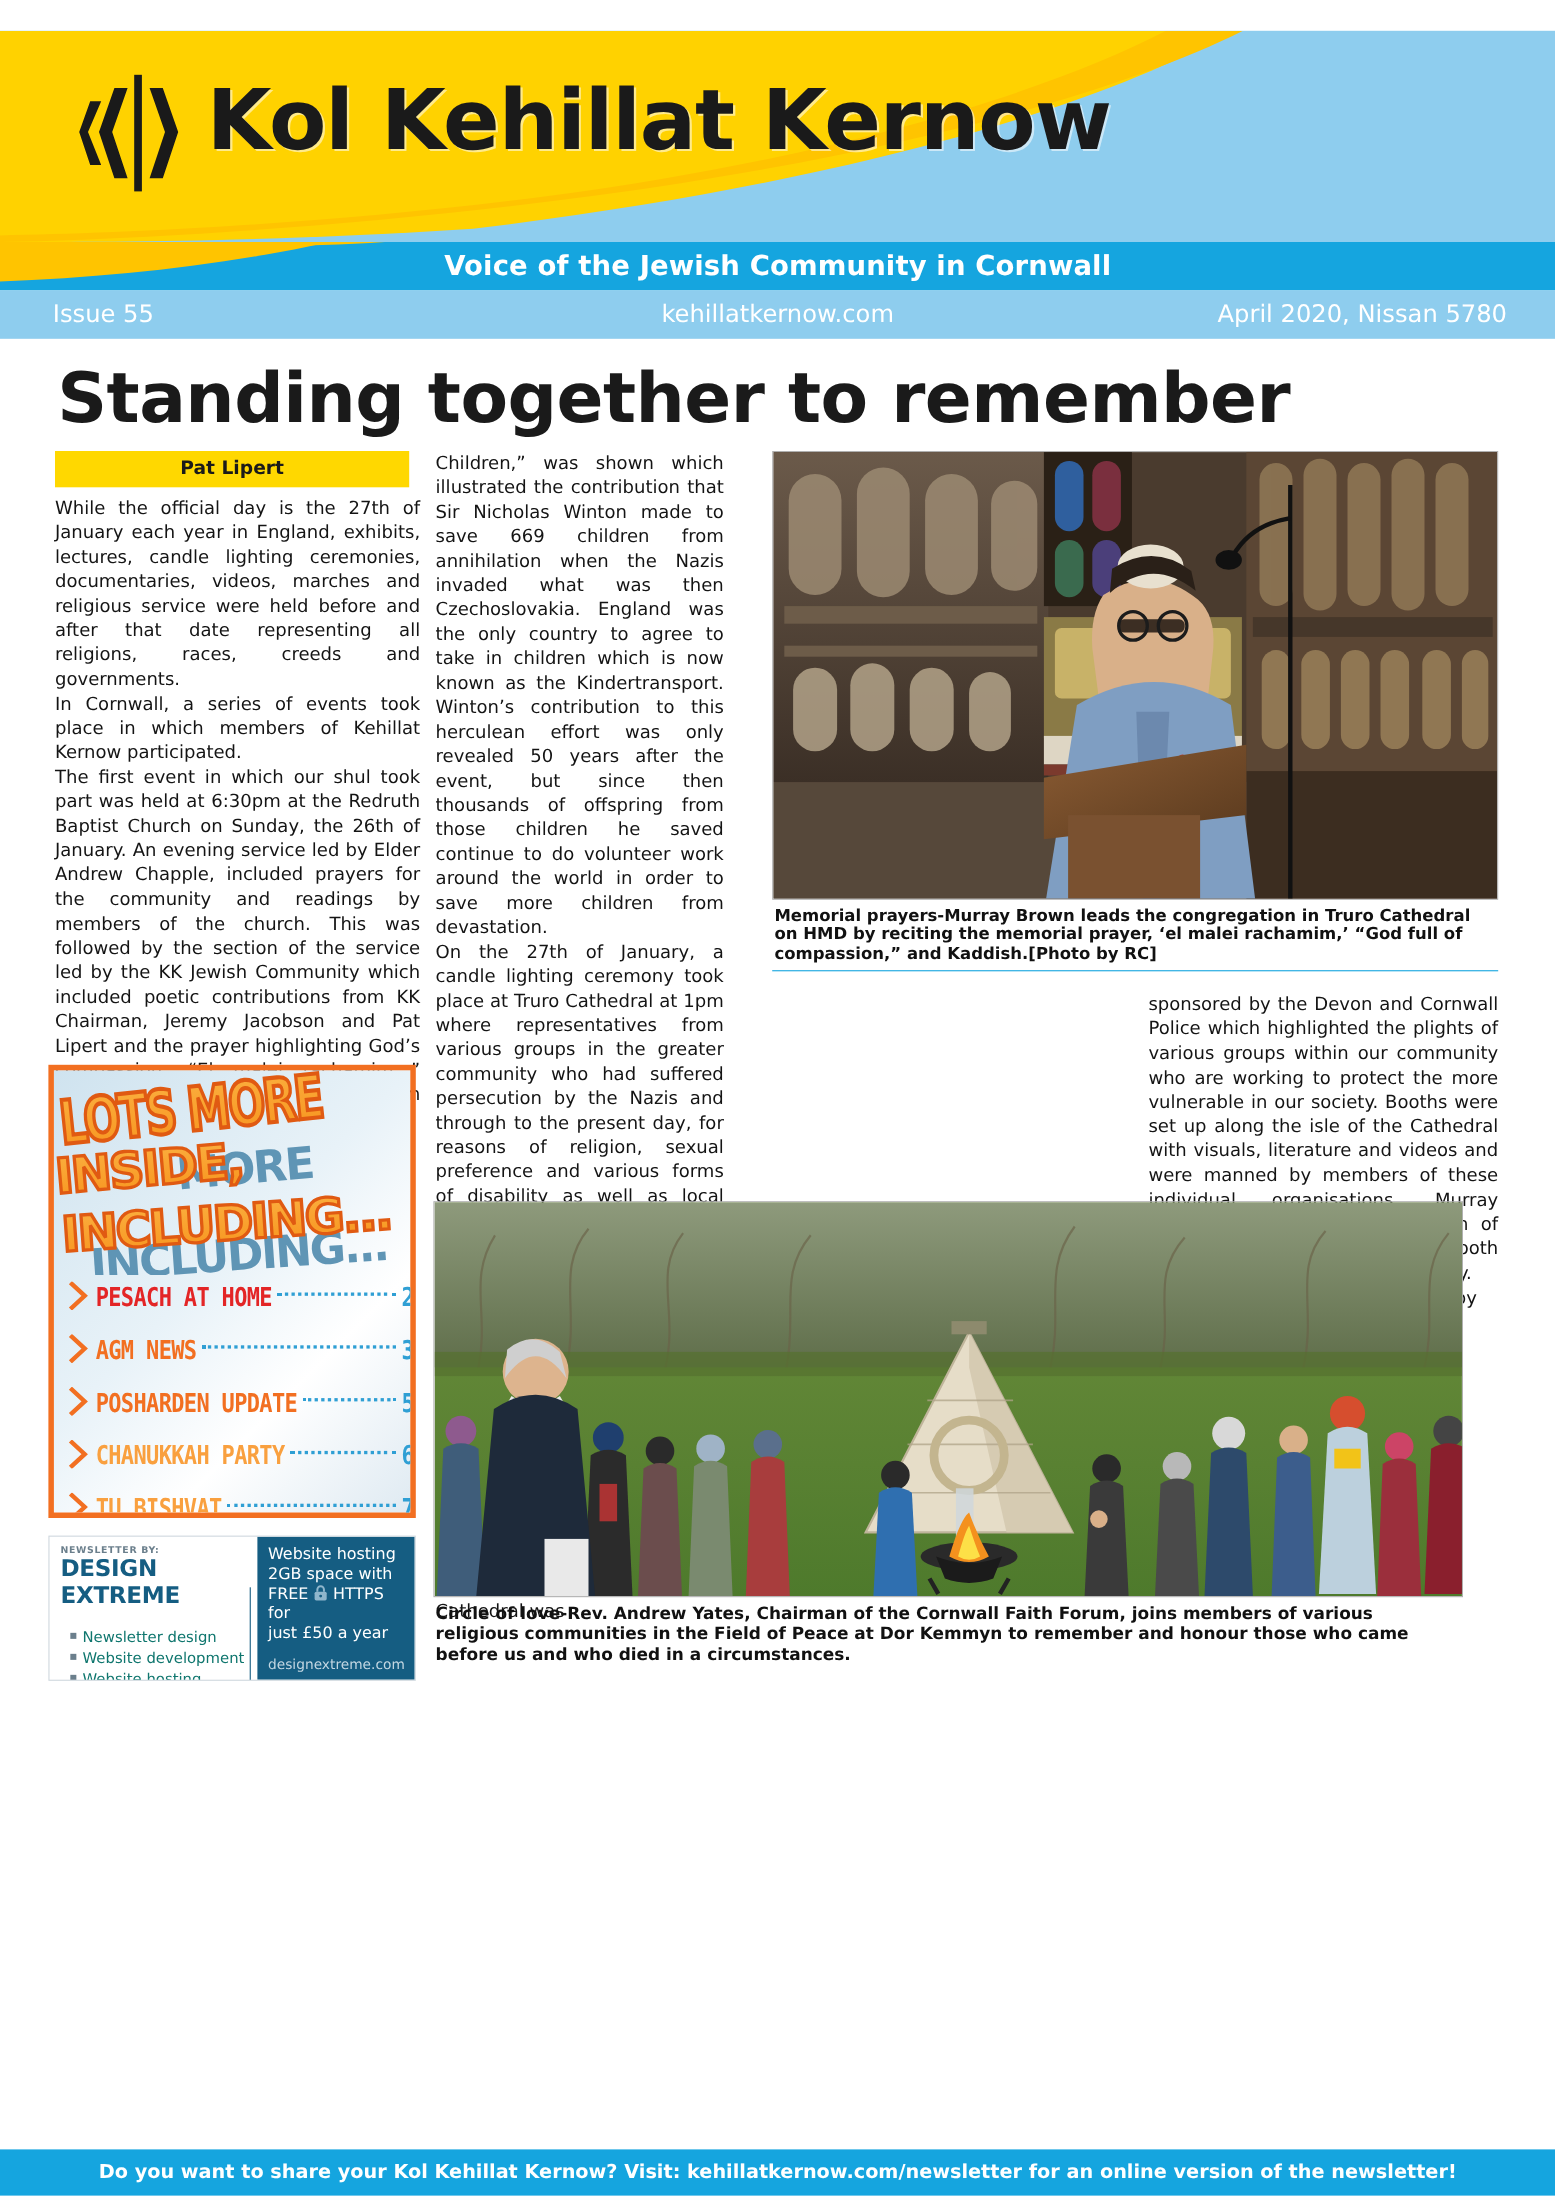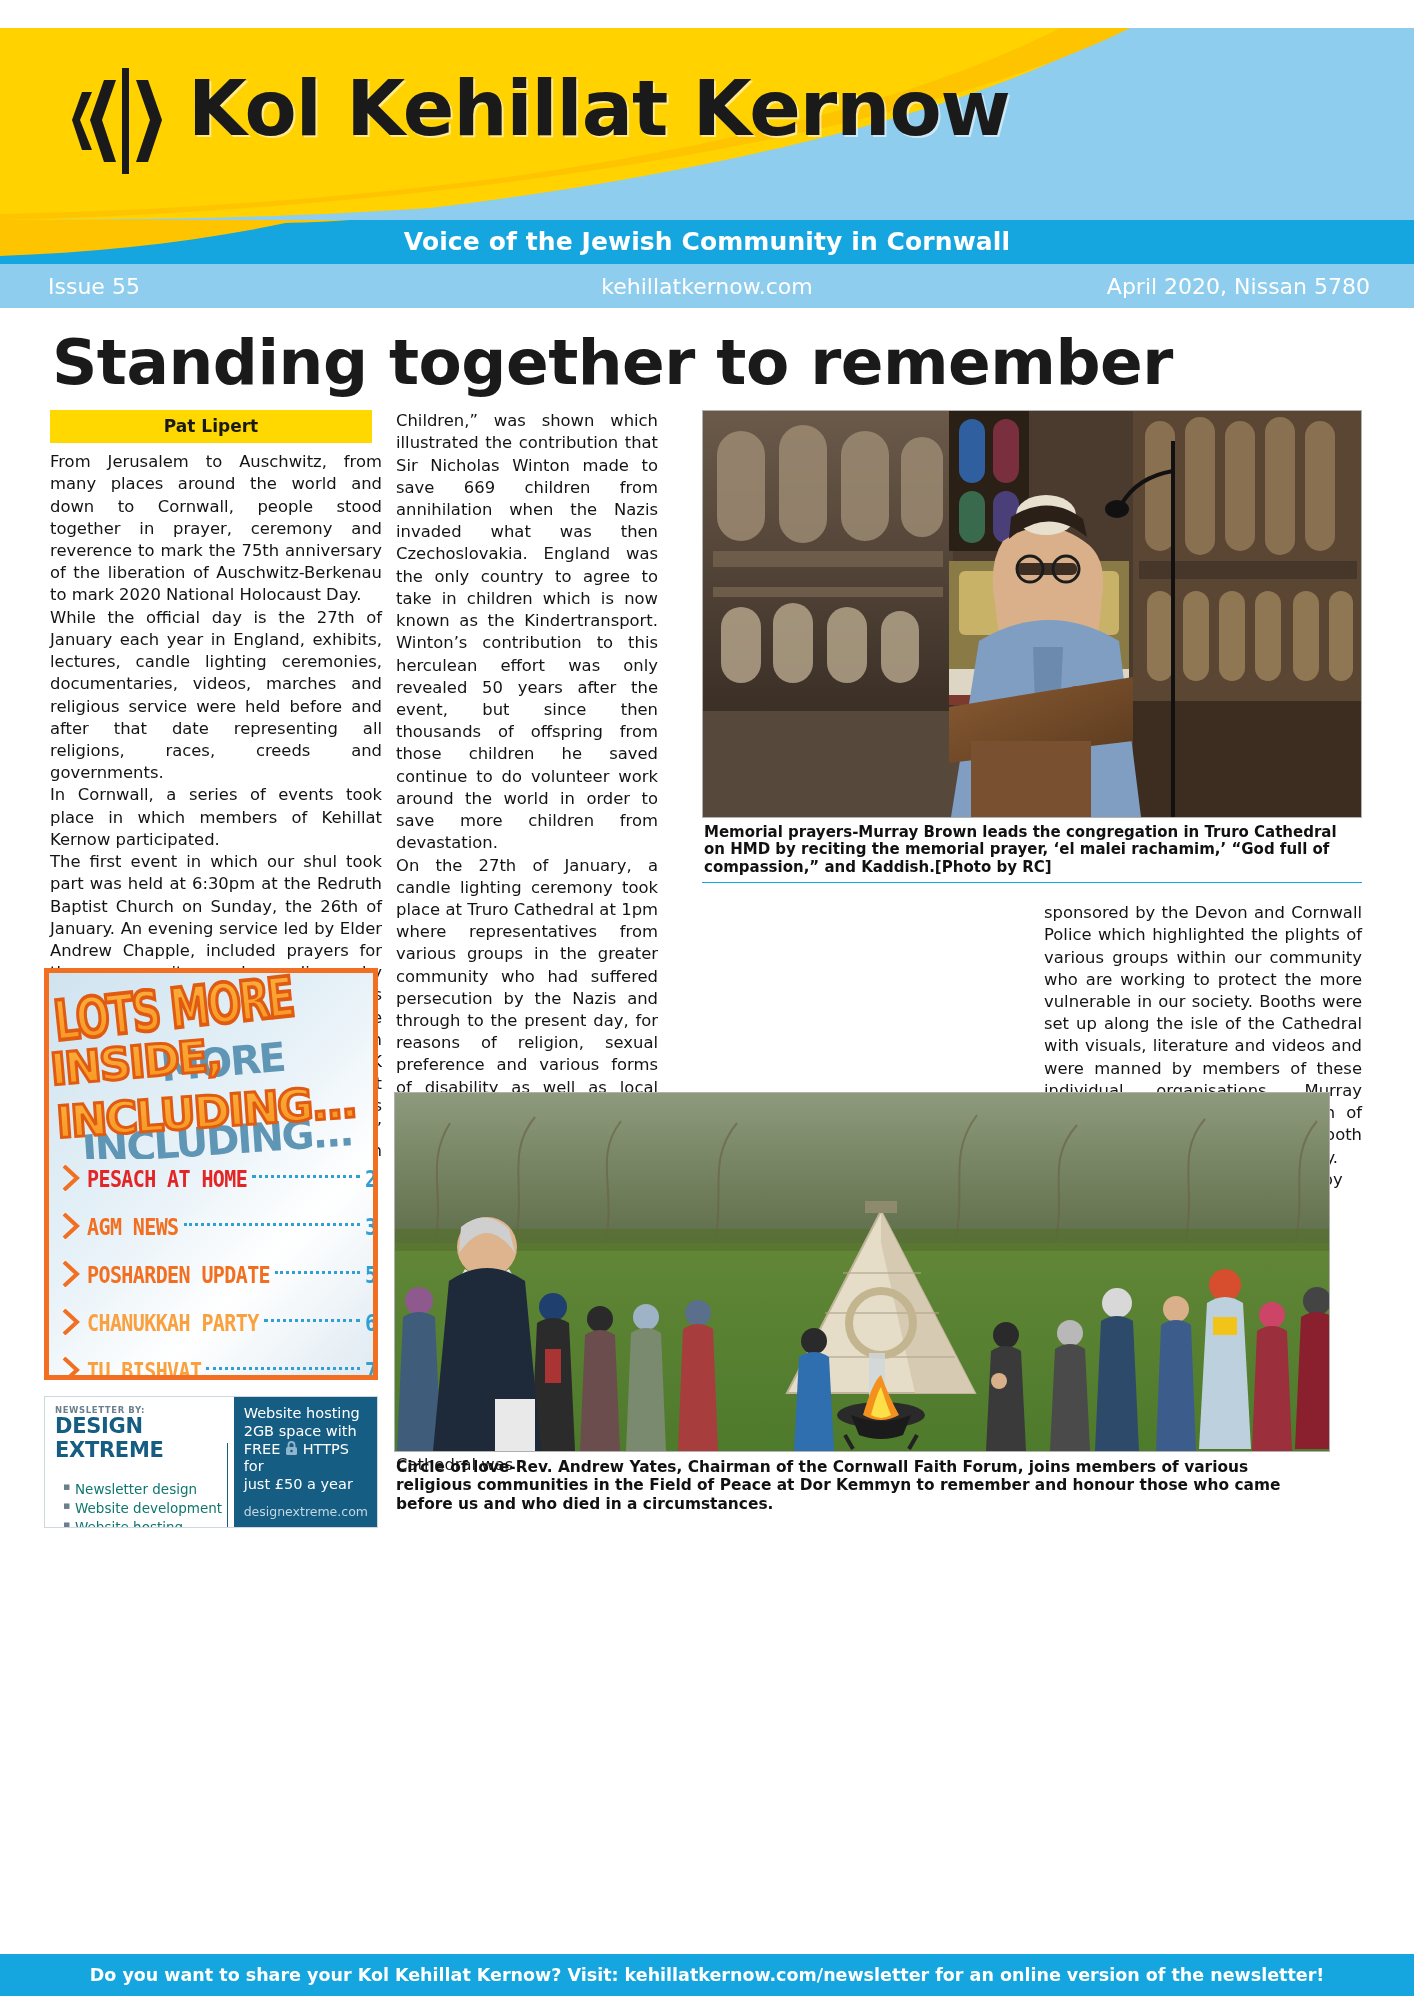--- a/index.html
+++ b/index.html
@@ -301,21 +301,20 @@
 </div>
 
 <div class="page">
 
   <h1 class="headline">Standing together to remember</h1>
 
   <div class="columns" style="height:760px;">
 
     <div class="col col1">
       <div class="byline-band">Pat Lipert</div>
-      <p class="body">From Jerusalem to Auschwitz, from many places around the world and down to Cornwall, people stood together in prayer, ceremony and reverence to mark the 75th anniversary of the liberation of Auschwitz-Berkenau to mark 2020 National Holocaust Day.</p>
       <p class="body">While the official day is the 27th of January each year in England, exhibits, lectures, candle lighting ceremonies, documentaries, videos, marches and religious service were held before and after that date representing all religions, races, creeds and governments.</p>
       <p class="body">In Cornwall, a series of events took place in which members of Kehillat Kernow participated.</p>
       <p class="body">The first event in which our shul took part was held at 6:30pm at the Redruth Baptist Church on Sunday, the 26th of January. An evening service led by Elder Andrew Chapple, included prayers for the community and readings by members of the church. This was followed by the section of the service led by the KK Jewish Community which included poetic contributions from KK Chairman, Jeremy Jacobson and Pat Lipert and the prayer highlighting God’s compassion, “El malei rachamim...” delivered by Vice-Chairman, Adam Feldman.</p>
       <p class="body">Following the service, a film, “Nickie’s</p>
     </div>
 
     <div class="col col2">
       <p class="body">Children,” was shown which illustrated the contribution that Sir Nicholas Winton made to save 669 children from annihilation when the Nazis invaded what was then Czechoslovakia. England was the only country to agree to take in children which is now known as the Kindertransport. Winton’s contribution to this herculean effort was only revealed 50 years after the event, but since then thousands of offspring from those children he saved continue to do volunteer work around the world in order to save more children from devastation.</p>
       <p class="body">On the 27th of January, a candle lighting ceremony took place at Truro Cathedral at 1pm where representatives from various groups in the greater community who had suffered persecution by the Nazis and through to the present day, for reasons of religion, sexual preference and various forms of disability as well as local government officials and notably, the head of the Devon and Cornwall Police Diversity Team, addressed the congregation.</p>
       <p class="body">“Standing Together,” to combat prejudice and persecution was the theme of this year’s Holocaust Memorial Day and it couldn’t have been more appropriate in these often threatening times when hatred, increased anti-Semitism and violence against humanity is a world issue.</p>

